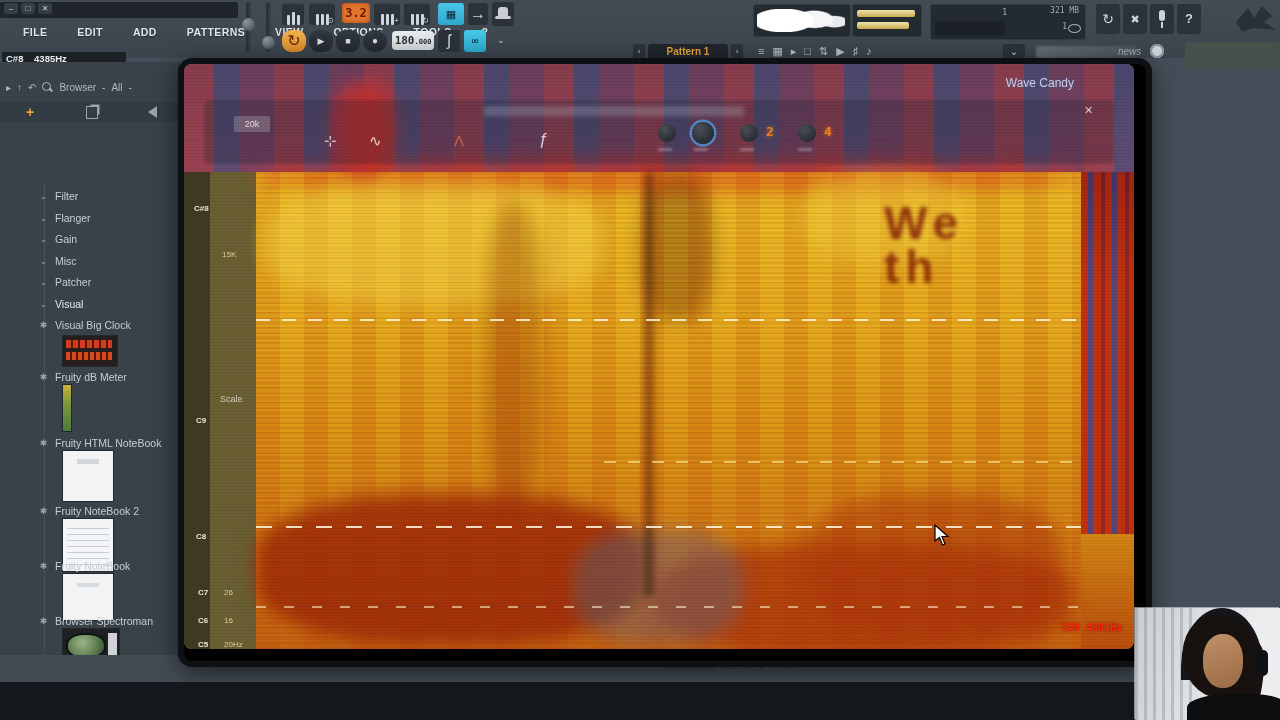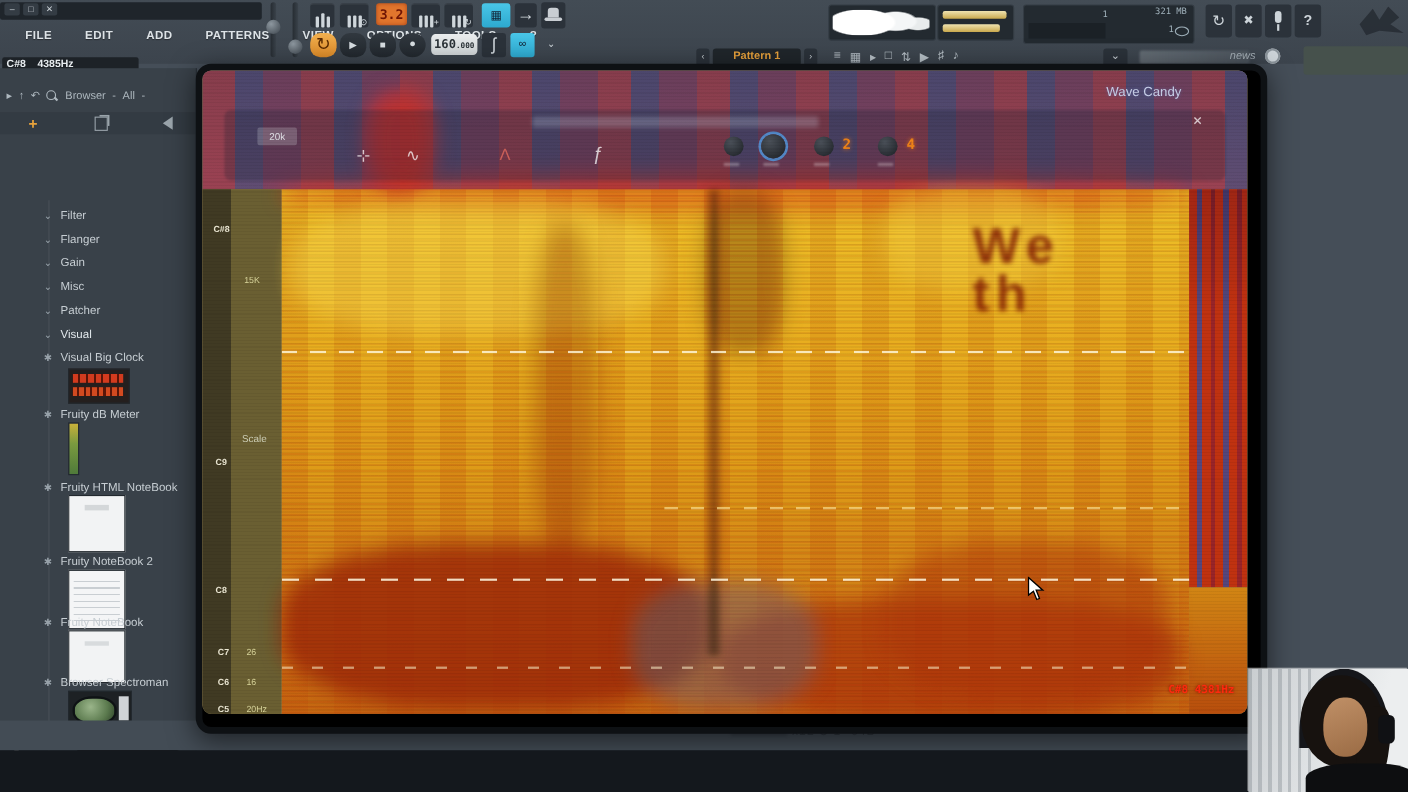--- a/index.html
+++ b/index.html
@@ -182,21 +182,21 @@
           <i style="height:11px"></i>
         </div>
       <span class="subglyph">↻</span>
     </div>
 
     <div class="transbtn abs" style="left:282px;top:30px;width:24px;height:22px;line-height:22px;background:linear-gradient(180deg,#f0b050,#dd8a28);color:#5a2a00;">↻</div>
     <div class="transbtn abs" style="left:309px;top:30px;width:24px;height:22px;line-height:22px;font-size:9px;">▶</div>
     <div class="transbtn abs" style="left:336px;top:30px;width:24px;height:22px;line-height:22px;font-size:9px;">■</div>
     <div class="transbtn abs" style="left:363px;top:30px;width:24px;height:22px;line-height:22px;font-size:10px;border-radius:50%;">●</div>
     <div id="tempobox" class="abs" style="left:392px;top:31px;width:42px;height:19px;line-height:19px;font-size:11px;">
-      <span>160</span><span style="font-size:7px;">.000</span>
+      <span>180</span><span style="font-size:7px;">.000</span>
     </div>
 
     <div class="iconbtn bluebtn" style="left:438px;top:3px;width:26px;height:22px;line-height:22px;font-size:11px;">▦</div>
     <div class="iconbtn" style="left:468px;top:3px;width:20px;height:22px;line-height:22px;">→</div>
     <div class="iconbtn" style="left:492px;top:2px;width:22px;height:24px;">
       <div style="position:absolute;left:6px;top:5px;width:10px;height:9px;background:#c9ced3;border-radius:3px 3px 0 0;"></div>
       <div style="position:absolute;left:3px;top:14px;width:16px;height:3px;background:#c9ced3;border-radius:2px;"></div>
     </div>
     <div class="iconbtn" style="left:438px;top:30px;width:22px;height:22px;line-height:22px;">ʃ</div>
     <div class="iconbtn bluebtn" style="left:464px;top:30px;width:22px;height:22px;line-height:22px;font-size:10px;">∞</div>

